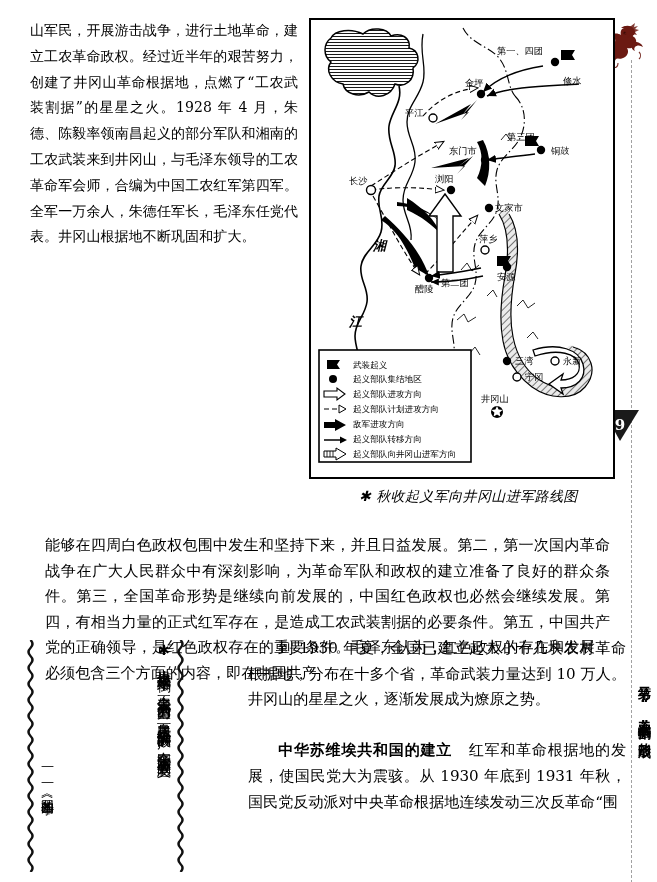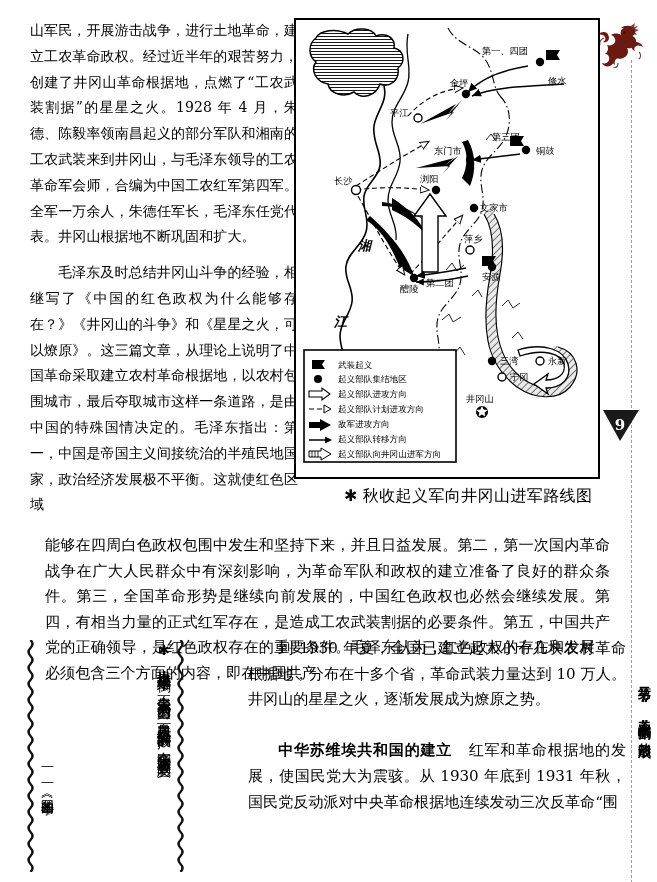--- a/index.html
+++ b/index.html
@@ -160,43 +160,44 @@
     writing-mode: vertical-rl;
     text-orientation: upright;
     font-size: 13px;
     line-height: 18px;
     letter-spacing: .5px;
   }
 
   
   .figure {
     position: absolute;
-    left: 294px;
+    left: 309px;
     top: 18px;
     width: 310px;
     height: 502px;
   }
   .map-frame {
     position: absolute;
     left: 0; top: 0;
     width: 302px;
     height: 457px;
     border: 2px solid #000;
     background: #fff;
     overflow: hidden;
   }
   .map-svg { display: block; }
   .fig-caption {
     position: absolute;
     left: 50px;
     top: 470px;
-    font-size: 16px;
+    font-size: 14px;
     line-height: 16px;
     white-space: nowrap;
     letter-spacing: .4px;
+    font-style: italic;
   }
   .fig-caption .star { margin-right: 5px; }
 
   .map-label {
     font: 9.2px "DejaVu Sans", "Liberation Sans", sans-serif;
     fill: #000;
   }
   .map-label-big {
     font: italic bold 13px "DejaVu Serif", serif;
     fill: #000;
@@ -235,21 +236,20 @@
     <svg class="pennant" viewBox="0 0 42 34" width="42" height="34" aria-hidden="true">
       <path d="M0 2 L36 2 L17 33 Z" fill="#1a1a1a"></path>
     </svg>
     <div class="num">9</div>
   </div>
 
   <div class="section-vert">第二节 “工农武装割据”的形成</div>
 
   <div class="col-left">
     <p>山军民，开展游击战争，进行土地革命，建立工农革命政权。经过近半年的艰苦努力，创建了井冈山革命根据地，点燃了“工农武装割据”的星星之火。1928 年 4 月，朱德、陈毅率领南昌起义的部分军队和湘南的工农武装来到井冈山，与毛泽东领导的工农革命军会师，合编为中国工农红军第四军。全军一万余人，朱德任军长，毛泽东任党代表。井冈山根据地不断巩固和扩大。</p>
-    <p class="indent">毛泽东及时总结井冈山斗争的经验，相继写了《中国的红色政权为什么能够存在？》《井冈山的斗争》和《星星之火，可以燎原》。这三篇文章，从理论上说明了中国革命采取建立农村革命根据地，以农村包围城市，最后夺取城市这样一条道路，是由中国的特殊国情决定的。毛泽东指出：第一，中国是帝国主义间接统治的半殖民地国家，政治经济发展极不平衡。这就使红色区域</p>
   </div>
 
   <div class="full-width">
     <p>能够在四周白色政权包围中发生和坚持下来，并且日益发展。第二，第一次国内革命战争在广大人民群众中有深刻影响，为革命军队和政权的建立准备了良好的群众条件。第三，全国革命形势是继续向前发展的，中国红色政权也必然会继续发展。第四，有相当力量的正式红军存在，是造成工农武装割据的必要条件。第五，中国共产党的正确领导，是红色政权存在的重要条件。毛泽东认为，红色政权的存在和发展，必须包含三个方面的内容，即在中国共产</p>
   </div>
 
   <div class="col-right">
     <p class="indent">到 1930 年夏，全国已建立起大小十几块农村革命根据地，分布在十多个省，革命武装力量达到 10 万人。井冈山的星星之火，逐渐发展成为燎原之势。</p>
     <p class="indent"><span class="subhead">中华苏维埃共和国的建立</span>&nbsp;&nbsp;&nbsp;<span>红军和革命根据地的发展，使国民党大为震骇。从 1930 年底到 1931 年秋，国民党反动派对中央革命根据地连续发动三次反革命“围</span></p>
   </div>

